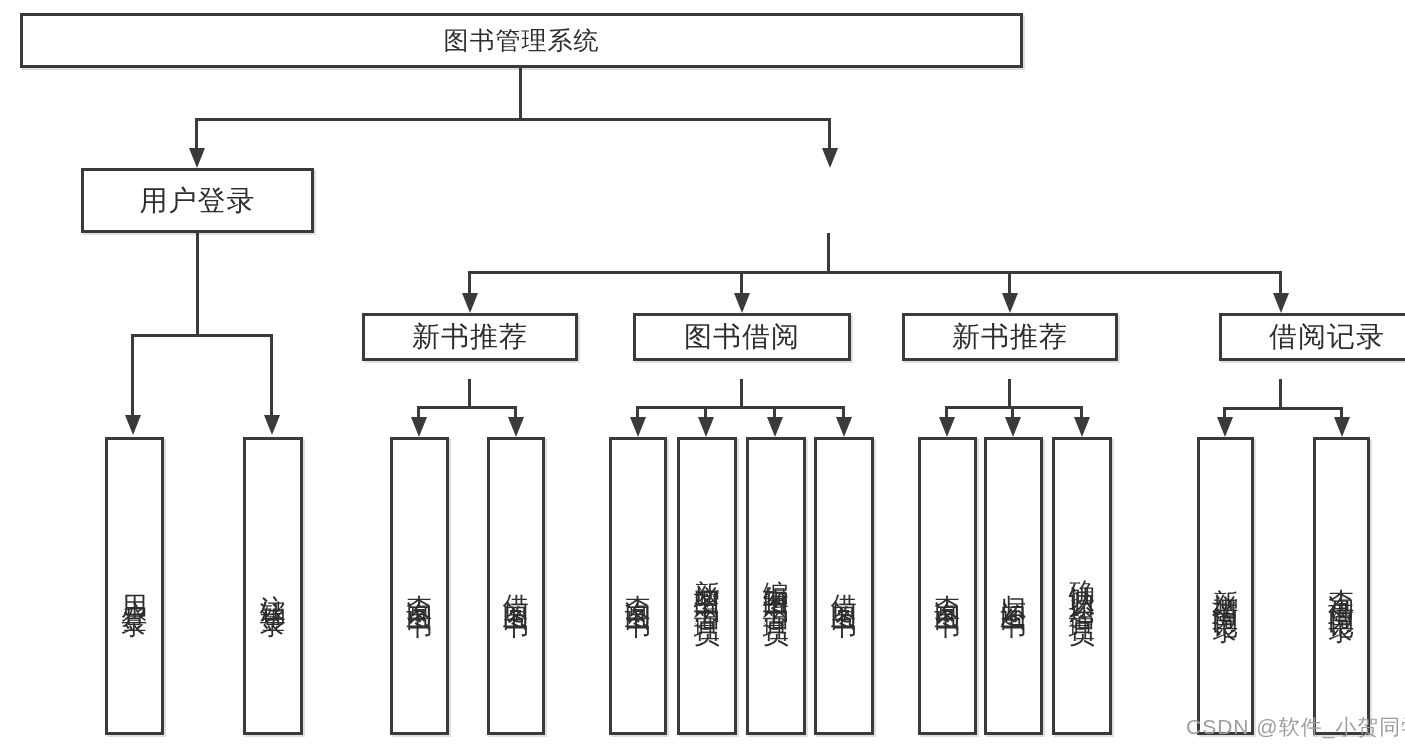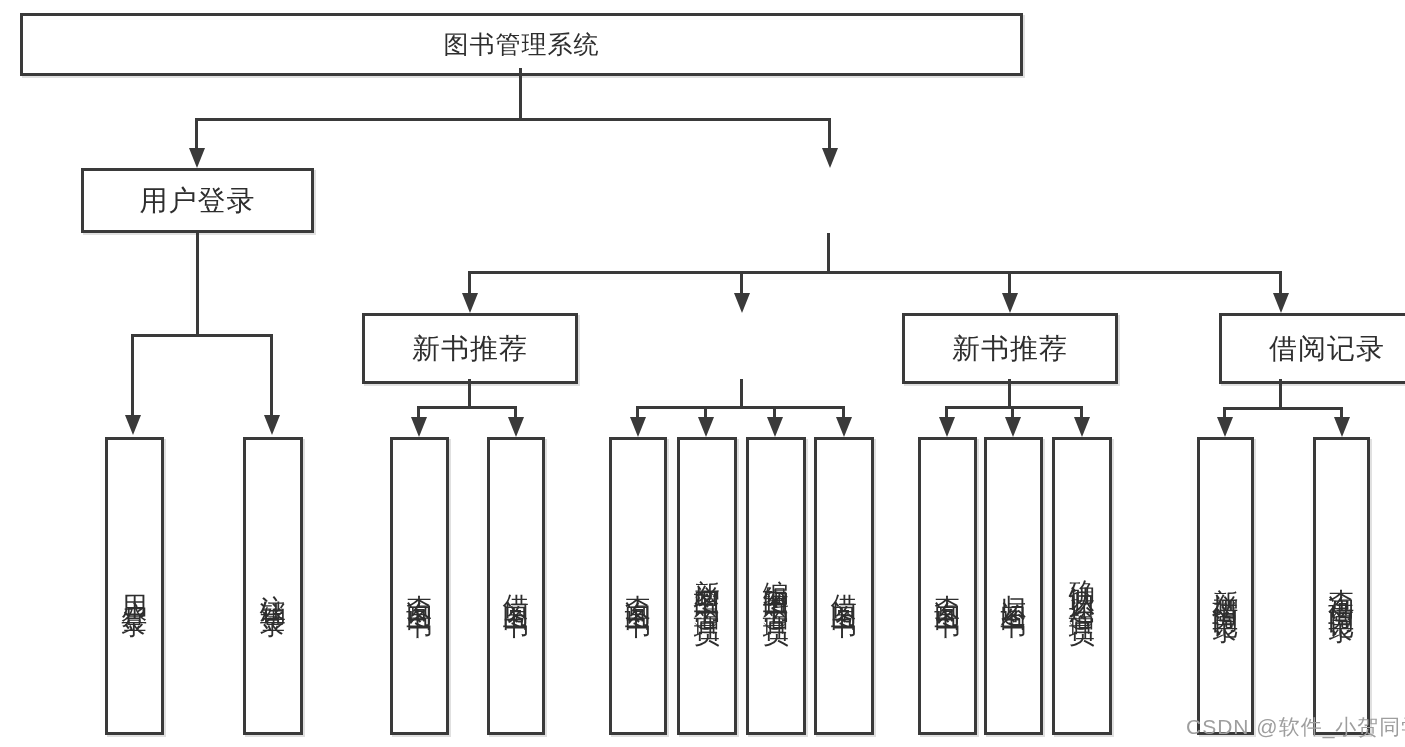--- a/index.html
+++ b/index.html
@@ -6,23 +6,23 @@
   body{
     width:1405px;height:747px;background:#ffffff;position:relative;overflow:hidden;
     font-family:"Liberation Sans","DejaVu Sans",sans-serif;
   }
   .stage{position:absolute;inset:0}
   .box{
     position:absolute;background:#ffffff;border:3px solid #3a3a3a;box-sizing:border-box;
     display:flex;align-items:center;justify-content:center;color:#2e2e2e;
     box-shadow:2px 2px 0 rgba(0,0,0,.12);
   }
-  .root{left:20px;top:13px;width:1003px;height:63px;font-size:25px;letter-spacing:1px}
+  .root{left:20px;top:13px;width:1003px;height:55px;font-size:25px;letter-spacing:1px}
   .mid{top:168px;height:65px;font-size:28px;letter-spacing:1px}
-  .lvl3{top:313px;height:71px;font-size:28px;letter-spacing:1px}
+  .lvl3{top:313px;height:48px;font-size:28px;letter-spacing:1px}
   .leaf{top:437px;height:298px;font-size:26px}
   .vtext{writing-mode:vertical-rl;letter-spacing:6px;line-height:1.1;white-space:nowrap}
   .ln{position:absolute;background:#3a3a3a}
   .v{width:3px}
   .h{height:3px}
   .ah{position:absolute;width:0;height:0;border-left:8px solid transparent;border-right:8px solid transparent;border-top:20px solid #3a3a3a}
   .watermark{
     position:absolute;left:1186px;top:713px;font-size:21px;color:#9e9e9e;
     letter-spacing:1px;white-space:nowrap;z-index:6;
   }
@@ -35,20 +35,23 @@
   <div class="box root">
     <span>图书管理系统</span>
   </div>
 
   <div class="box mid" style="left:81px;width:233px">
     <span>用户登录</span>
   </div>
 
   <div class="box lvl3" style="left:362px;width:216px">
     <span>新书推荐</span>
+  </div>
+  <div class="box lvl3" style="left:633px;width:218px">
+    <span>图书借阅</span>
   </div>
   <div class="box lvl3" style="left:902px;width:216px">
     <span>新书推荐</span>
   </div>
   <div class="box lvl3" style="left:1219px;width:216px">
     <span>借阅记录</span>
   </div>
 
   <div class="box leaf" style="left:105px;width:59px">
     <span class="vtext">用户登录</span>

